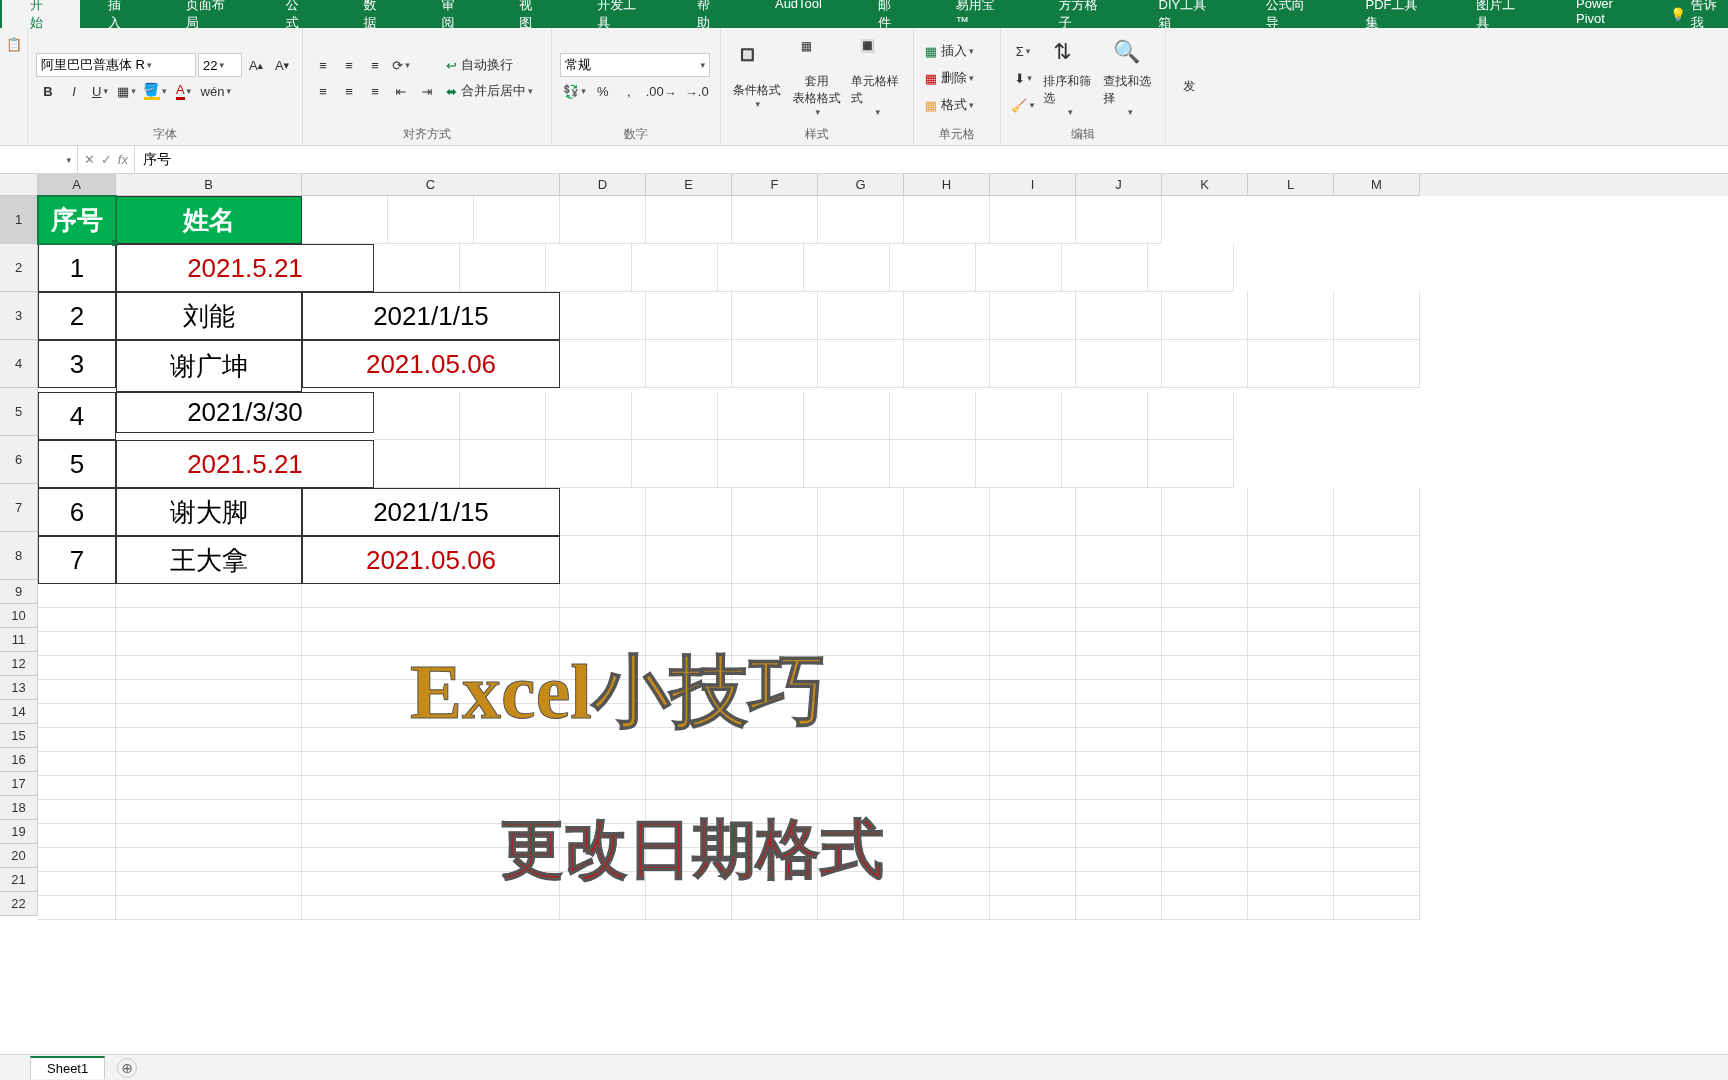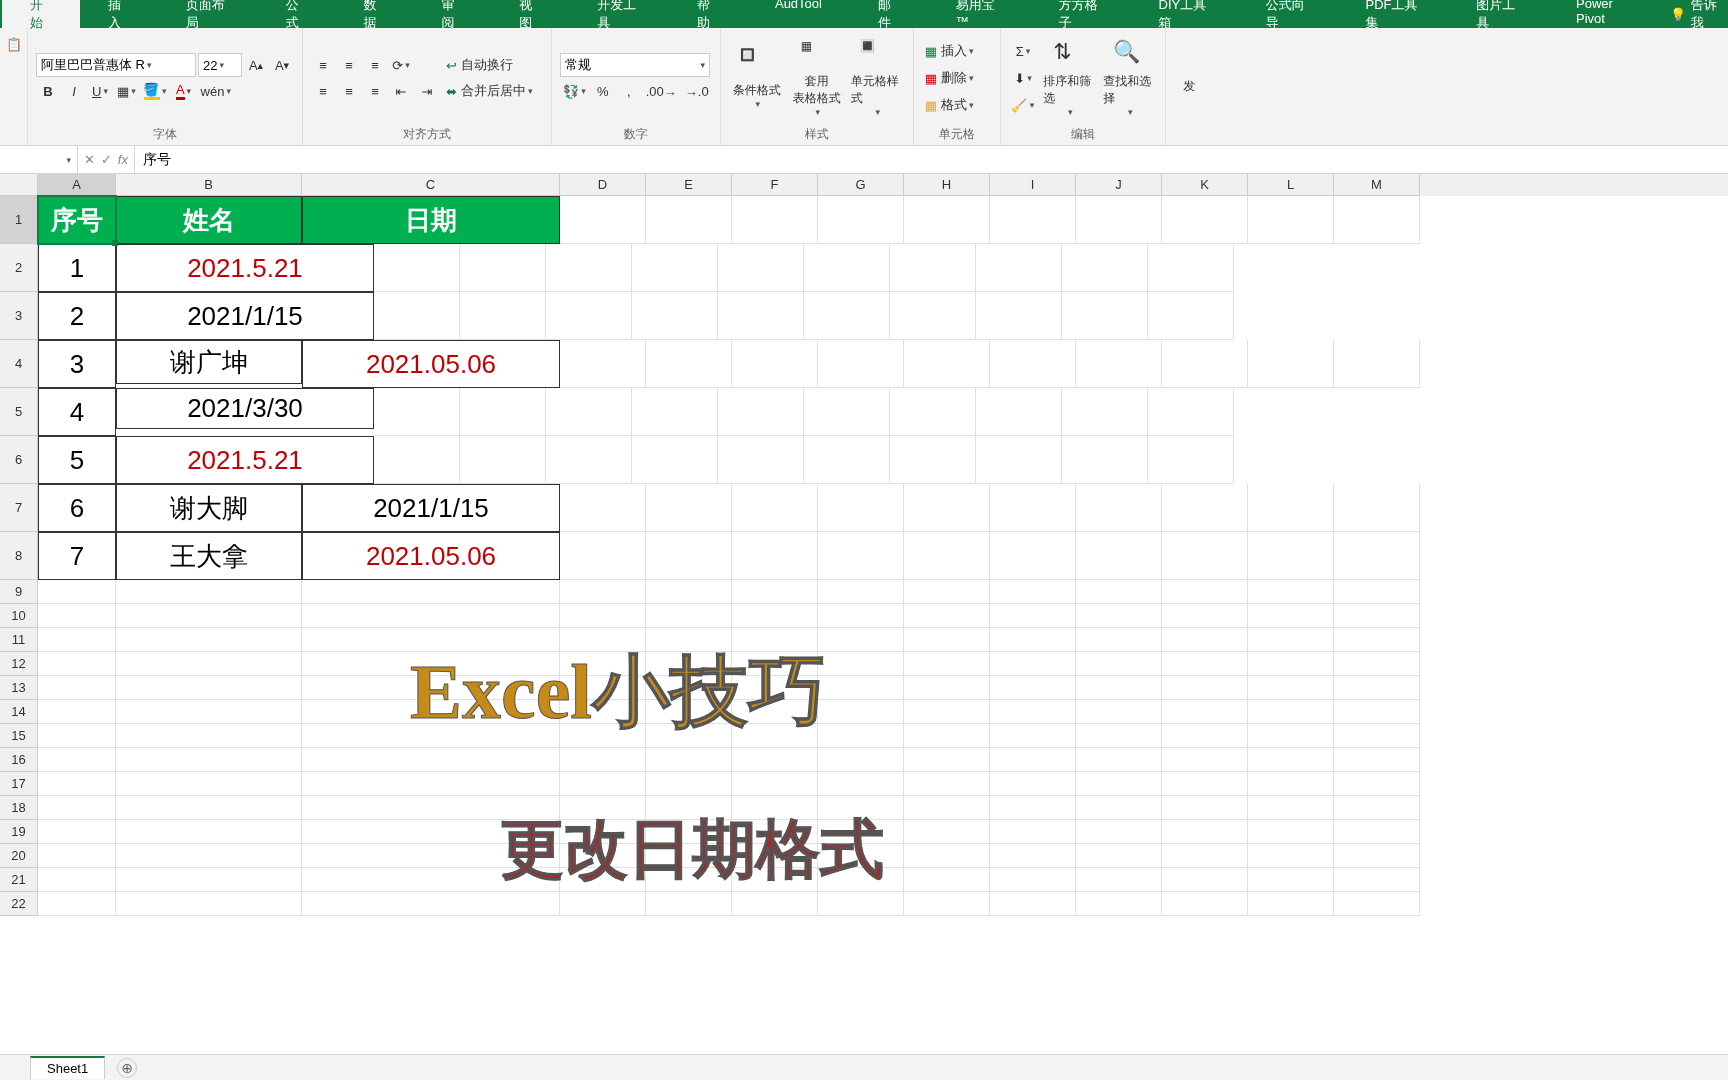--- a/index.html
+++ b/index.html
@@ -333,21 +333,20 @@
         <div class="row-h" style="height: 24px;">18</div>
         <div class="row-h" style="height: 24px;">19</div>
         <div class="row-h" style="height: 24px;">20</div>
         <div class="row-h" style="height: 24px;">21</div>
         <div class="row-h" style="height: 24px;">22</div>
       </div>
     <div class="cells" id="cells">
         <div class="cell-row">
           <div class="cell data-header active-cell" style="width: 78px; height: 48px;">序号</div>
           <div class="cell data-header" style="width: 186px; height: 48px;">姓名</div>
-          <div class="cell data-header" style="width: 258px; height: 48px;">日期</div>
           <div class="cell" style="width: 86px; height: 48px;"></div>
           <div class="cell" style="width: 86px; height: 48px;"></div>
           <div class="cell" style="width: 86px; height: 48px;"></div>
           <div class="cell" style="width: 86px; height: 48px;"></div>
           <div class="cell" style="width: 86px; height: 48px;"></div>
           <div class="cell" style="width: 86px; height: 48px;"></div>
           <div class="cell" style="width: 86px; height: 48px;"></div>
           <div class="cell" style="width: 86px; height: 48px;"></div>
           <div class="cell" style="width: 86px; height: 48px;"></div>
           <div class="cell" style="width: 86px; height: 48px;"></div>
@@ -361,35 +360,36 @@
           <div class="cell" style="width: 86px; height: 48px;"></div>
           <div class="cell" style="width: 86px; height: 48px;"></div>
           <div class="cell" style="width: 86px; height: 48px;"></div>
           <div class="cell" style="width: 86px; height: 48px;"></div>
           <div class="cell" style="width: 86px; height: 48px;"></div>
           <div class="cell" style="width: 86px; height: 48px;"></div>
           <div class="cell" style="width: 86px; height: 48px;"></div>
         </div>
         <div class="cell-row">
           <div class="cell data-cell" style="width: 78px; height: 48px;">2</div>
+          <div class="cell data-cell" style="width: 186px; height: 48px;">刘能</div>
           <div class="cell data-cell" style="width: 258px; height: 48px;">2021/1/15</div>
           <div class="cell" style="width: 86px; height: 48px;"></div>
           <div class="cell" style="width: 86px; height: 48px;"></div>
           <div class="cell" style="width: 86px; height: 48px;"></div>
           <div class="cell" style="width: 86px; height: 48px;"></div>
           <div class="cell" style="width: 86px; height: 48px;"></div>
           <div class="cell" style="width: 86px; height: 48px;"></div>
           <div class="cell" style="width: 86px; height: 48px;"></div>
           <div class="cell" style="width: 86px; height: 48px;"></div>
           <div class="cell" style="width: 86px; height: 48px;"></div>
           <div class="cell" style="width: 86px; height: 48px;"></div>
         </div>
         <div class="cell-row">
           <div class="cell data-cell" style="width: 78px; height: 48px;">3</div>
-          <div class="cell data-cell" style="width: 186px; height: 44px; font-family: Liberation Serif, serif;">谢广坤</div>
+          <div class="cell data-cell" style="width: 186px; height: 52px; font-family: Liberation Serif, serif;">谢广坤</div>
           <div class="cell data-cell red" style="width: 258px; height: 48px;">2021.05.06</div>
           <div class="cell" style="width: 86px; height: 48px;"></div>
           <div class="cell" style="width: 86px; height: 48px;"></div>
           <div class="cell" style="width: 86px; height: 48px;"></div>
           <div class="cell" style="width: 86px; height: 48px;"></div>
           <div class="cell" style="width: 86px; height: 48px;"></div>
           <div class="cell" style="width: 86px; height: 48px;"></div>
           <div class="cell" style="width: 86px; height: 48px;"></div>
           <div class="cell" style="width: 86px; height: 48px;"></div>
           <div class="cell" style="width: 86px; height: 48px;"></div>

